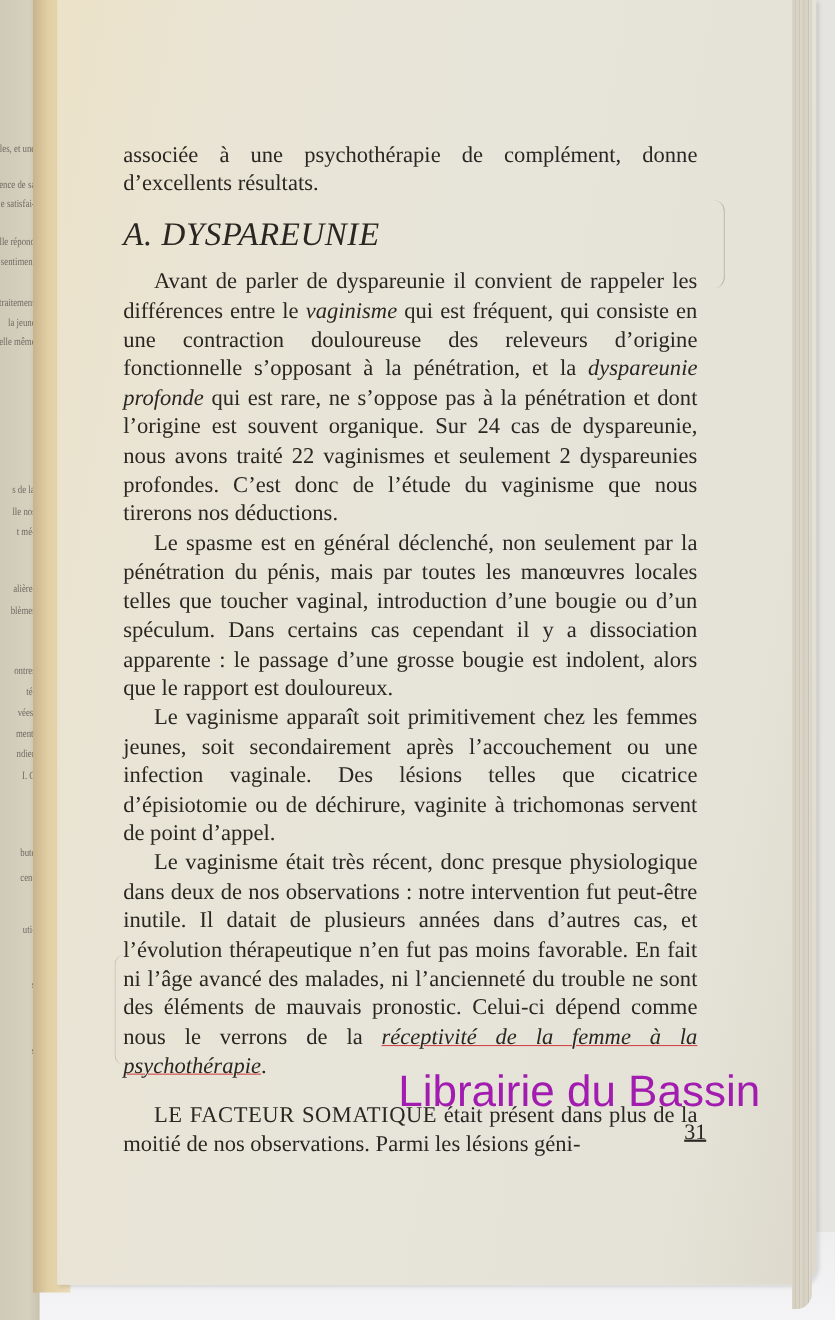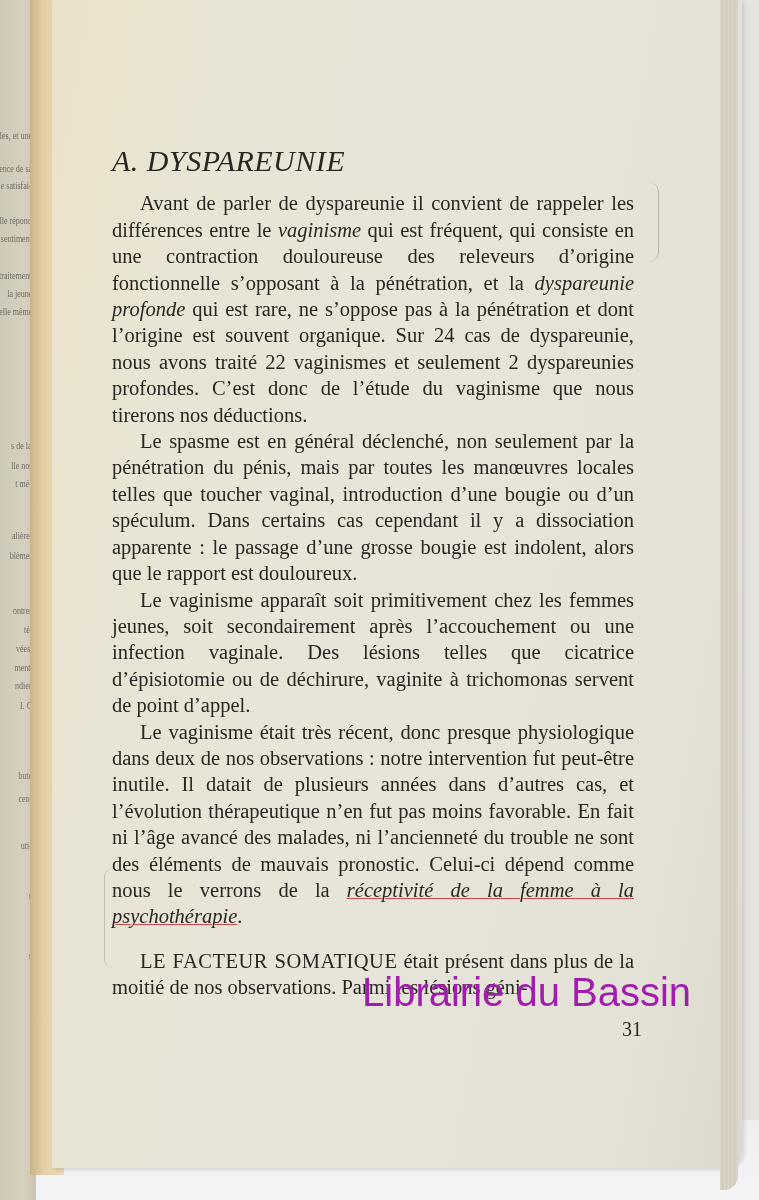--- a/index.html
+++ b/index.html
@@ -55,21 +55,21 @@
     .section-gap { margin-top:18px !important; }
     .pencil-bracket {
       position:absolute; left:648px; top:182px; width:10px; height:80px;
       border-right:1.5px solid #b9b4a8; border-radius:0 10px 10px 0;
     }
     .pencil-left {
       position:absolute; left:104px; top:868px; width:8px; height:100px;
       border-left:1.5px solid #c4bfb2; border-radius:10px 0 0 10px;
     }
     .page-number {
-      position:absolute; left:622px; top:1018px; font-size:20px; color:#2a2622;
+      position:absolute; left:622px; top:1018px; font-size:20px; color:#2a2622;text-decoration:underline;
     }
     .watermark {
       position:absolute; left:362px; top:970px;
       font-family:Liberation Sans, sans-serif;
       font-size:40px; color:#a21caf; white-space:nowrap; letter-spacing:0px;
     }
   </style>
 </head>
 <body>
 
@@ -106,20 +106,21 @@
 <div class="gutter"></div>
 
 <div class="page">
   <div class="page-edges"></div>
 </div>
 
 <div class="pencil-bracket"></div>
 <div class="pencil-left"></div>
 
 <div class="text">
+  <p>associée à une psychothérapie de complément, donne d’excellents résultats.</p>
 
   <p class="heading">A. DYSPAREUNIE</p>
 
   <p class="indent"><span>Avant de parler de dyspareunie il convient de rappeler les différences entre le </span><em>vaginisme</em><span> qui est fréquent, qui consiste en une contraction douloureuse des releveurs d’origine fonctionnelle s’opposant à la pénétration, et la </span><em>dyspareunie profonde</em><span> qui est rare, ne s’oppose pas à la pénétration et dont l’origine est souvent organique. Sur 24 cas de dyspareunie, nous avons traité 22 vaginismes et seulement 2 dyspareunies profondes. C’est donc de l’étude du vaginisme que nous tirerons nos déductions.</span></p>
   <p class="indent">Le spasme est en général déclenché, non seulement par la pénétration du pénis, mais par toutes les manœuvres locales telles que toucher vaginal, introduction d’une bougie ou d’un spéculum. Dans certains cas cependant il y a dissociation apparente : le passage d’une grosse bougie est indolent, alors que le rapport est douloureux.</p>
   <p class="indent">Le vaginisme apparaît soit primitivement chez les femmes jeunes, soit secondairement après l’accouchement ou une infection vaginale. Des lésions telles que cicatrice d’épisiotomie ou de déchirure, vaginite à trichomonas servent de point d’appel.</p>
   <p class="indent"><span>Le vaginisme était très récent, donc presque physiologique dans deux de nos observations : notre intervention fut peut-être inutile. Il datait de plusieurs années dans d’autres cas, et l’évolution thérapeutique n’en fut pas moins favorable. En fait ni l’âge avancé des malades, ni l’ancienneté du trouble ne sont des éléments de mauvais pronostic. Celui-ci dépend comme nous le verrons de la </span><em class="underline-red">réceptivité de la femme à la psychothérapie</em><span>.</span></p>
   <p class="indent section-gap"><span class="smallcaps">LE FACTEUR SOMATIQUE</span><span> était présent dans plus de la moitié de nos observations. Parmi les lésions géni-</span></p>
 </div>
 

